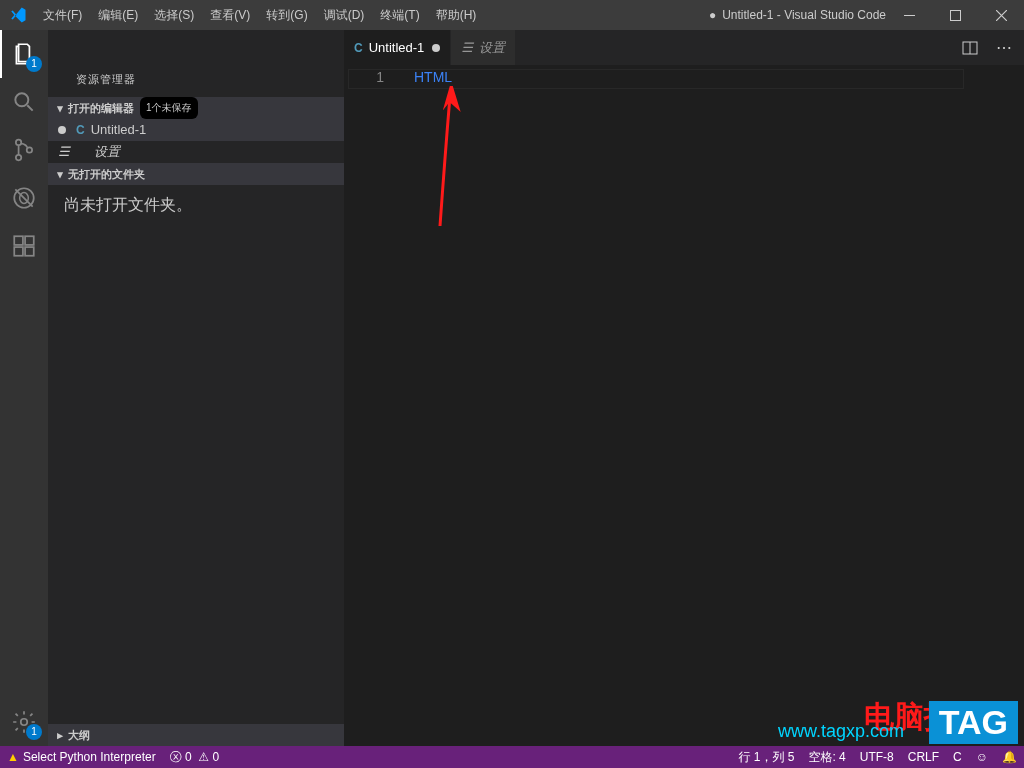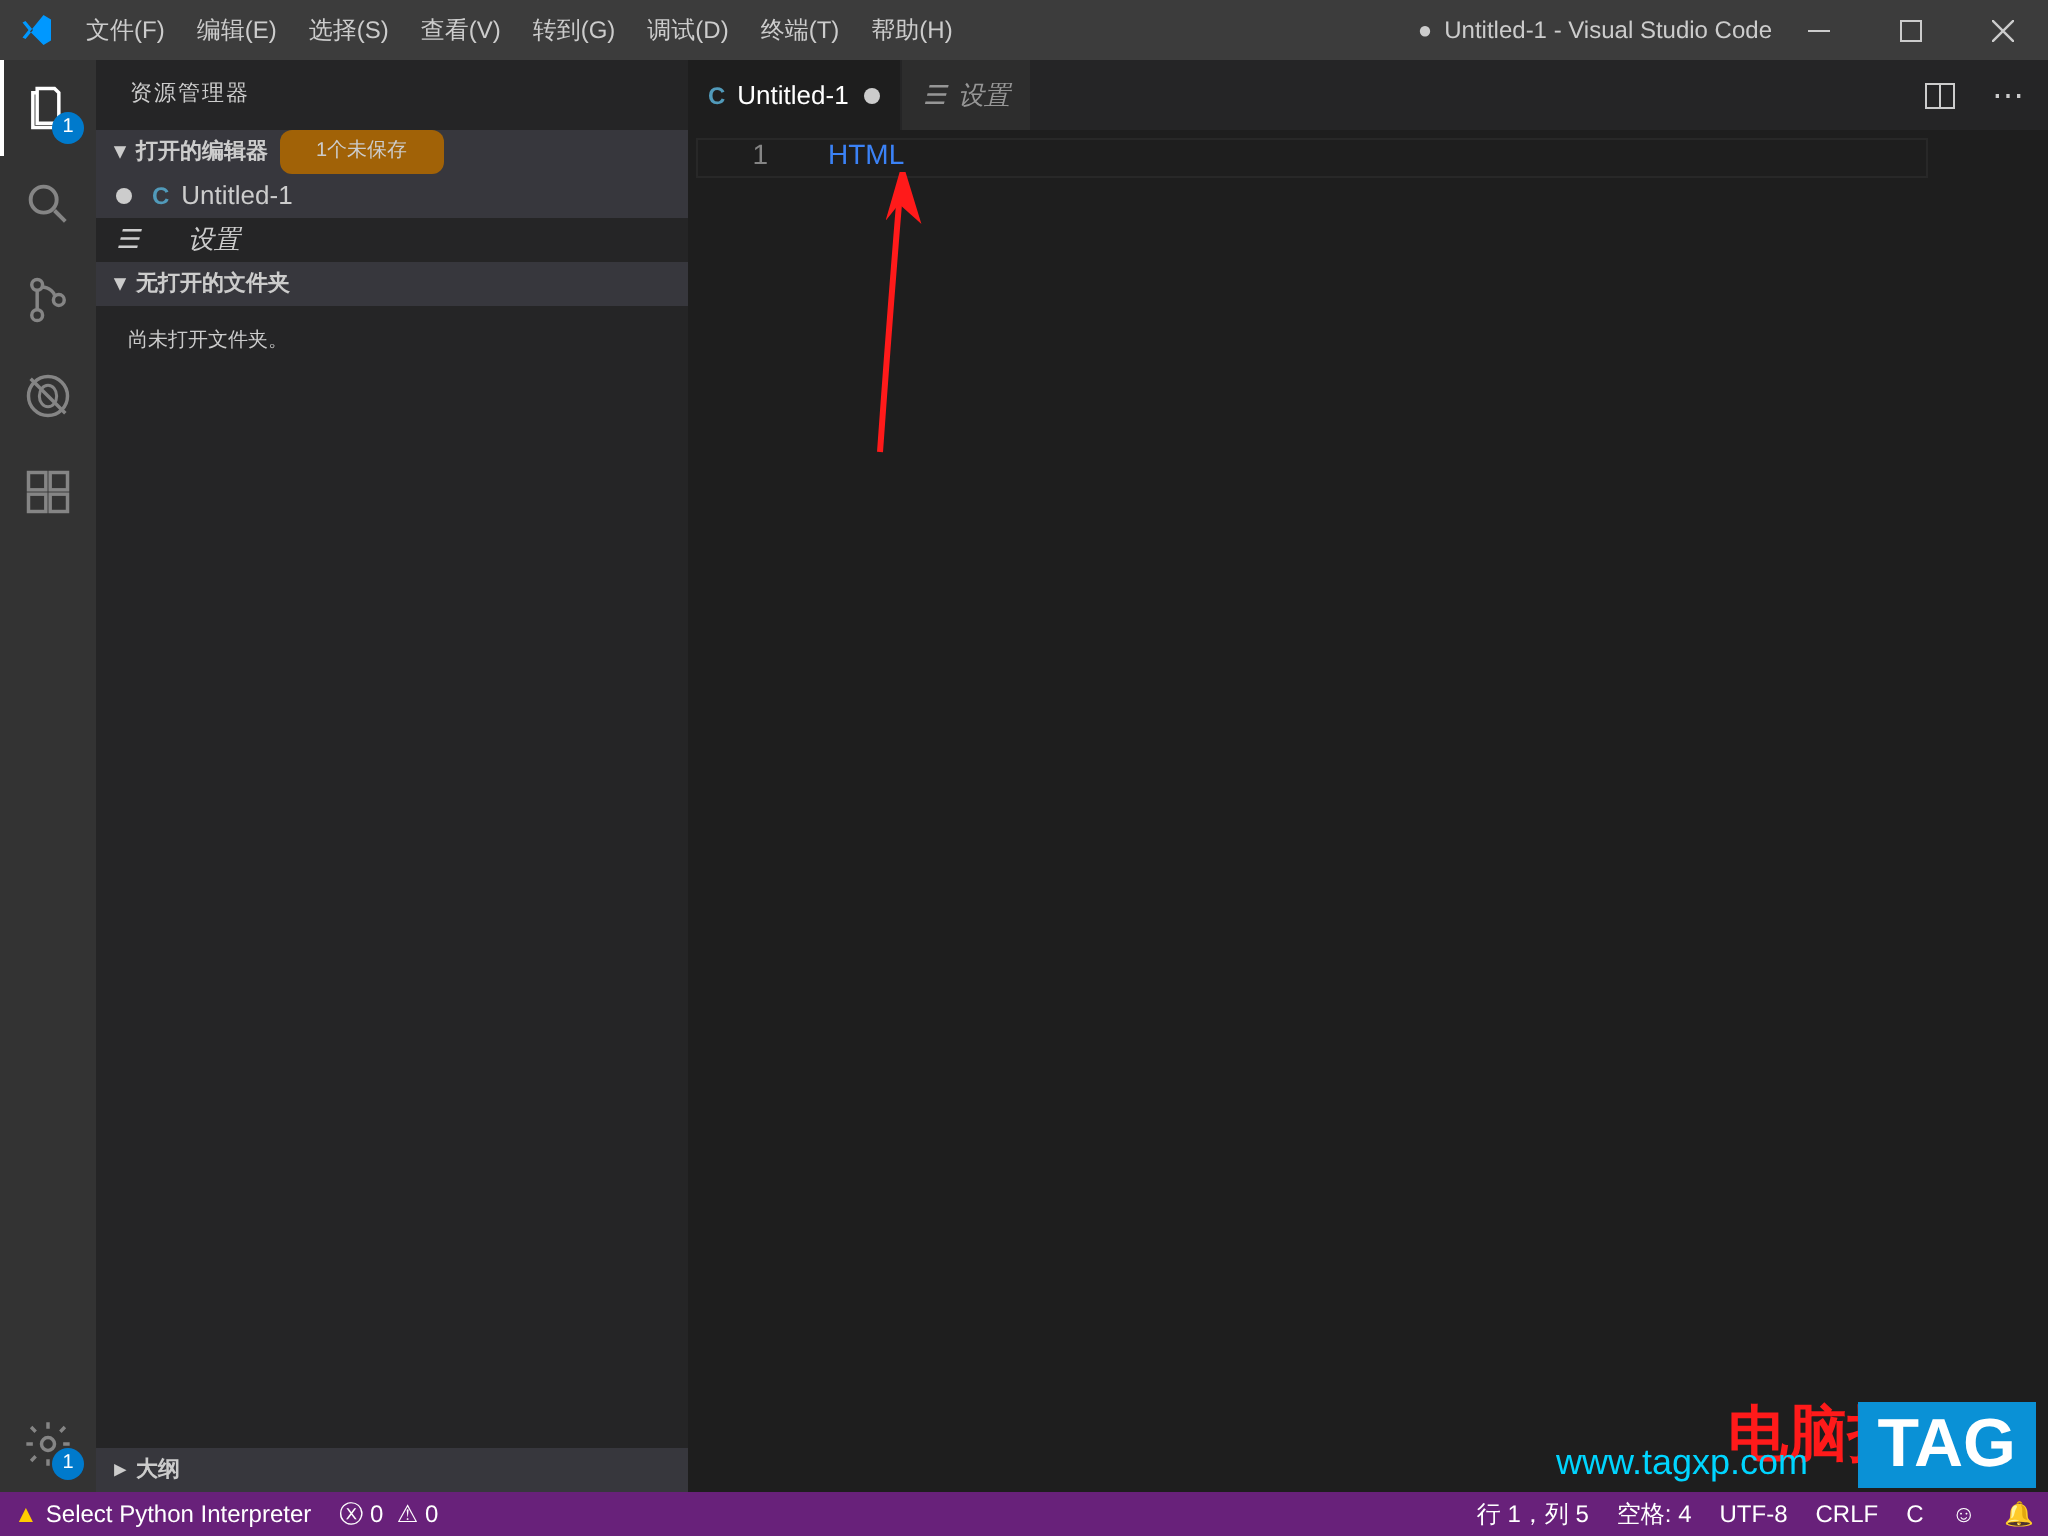--- a/index.html
+++ b/index.html
@@ -13,30 +13,30 @@
 .win-controls { display:flex; }
 .win-btn { width:46px; height:30px; display:flex; align-items:center; justify-content:center; cursor:pointer; }
 .main { display:flex; height:716px; }
 .activitybar { width:48px; background:#333; display:flex; flex-direction:column; }
 .activity-item { width:48px; height:48px; display:flex; align-items:center; justify-content:center; cursor:pointer; position:relative; color:#858585; }
 .activity-item.active { color:#fff; }
 .activity-item.active::before { content:""; position:absolute; left:0; top:0; width:2px; height:48px; background:#fff; }
 .activity-badge { position:absolute; bottom:6px; right:6px; background:#007acc; color:#fff; border-radius:50%; min-width:16px; height:16px; font-size:10px; line-height:16px; text-align:center; }
 .activity-bottom { margin-top:auto; }
 .sidebar { width:296px; background:#252526; display:flex; flex-direction:column; font-size:13px; }
-.sidebar-title { height:35px; line-height:35px; padding:0 17px; font-size:11px; letter-spacing:1px; color:#ccc; }
+.sidebar-title { height:35px; line-height:35px; padding:0 28px; font-size:11px; letter-spacing:1px; color:#ccc;margin-top:32px; }
 .section-header { height:22px; line-height:22px; padding:0 4px; background:#37373d; font-size:11px; font-weight:bold; display:flex; align-items:center; cursor:pointer; }
 .section-header .chev { width:16px; text-align:center; }
-.section-header .tag { background:#a16207; border-radius:6px; padding:0 18px; margin-left:6px; font-size:10px; font-weight:normal; }
+.section-header .tag { background:#000000; border-radius:6px; padding:0 6px; margin-left:6px; font-size:10px; font-weight:normal; }
 .open-editor-item { height:22px; line-height:22px; padding-left:28px; display:flex; align-items:center; cursor:pointer; position:relative; }
 .open-editor-item.active { background:#37373d; }
 .open-editor-item .dot { position:absolute; left:10px; width:8px; height:8px; border-radius:50%; background:#ccc; }
 .open-editor-item .lang { color:#519aba; font-weight:bold; margin-right:6px; font-size:12px; }
 .open-editor-item .gear { position:absolute; left:10px; color:#ccc; }
-.folder-msg { padding:10px 16px; font-size:10px; }
+.folder-msg { padding:10px 16px; font-size:16px; }
 .open-folder-btn { margin:4px 10px; height:26px; background:#0e639c; color:#fff; text-align:center; line-height:26px; font-size:12px; cursor:pointer; }
 .outline-header { margin-top:auto; }
 .editor-area { flex:1; background:#1e1e1e; display:flex; flex-direction:column; }
 .tabs { height:35px; background:#252526; display:flex; align-items:stretch; }
 .tab { display:flex; align-items:center; padding:0 10px; font-size:13px; cursor:pointer; background:#2d2d2d; color:#969696; border-right:1px solid #252526; position:relative; }
 .tab.active { background:#1e1e1e; color:#fff; }
 .tab .lang { color:#519aba; font-weight:bold; margin-right:6px; font-size:12px; }
 .tab .dirty { width:8px; height:8px; border-radius:50%; background:#ccc; margin-left:8px; }
 .tab.settings { font-style:italic; color:#969696; }
 .tabs-actions { margin-left:auto; display:flex; align-items:center; padding-right:6px; color:#ccc; }

